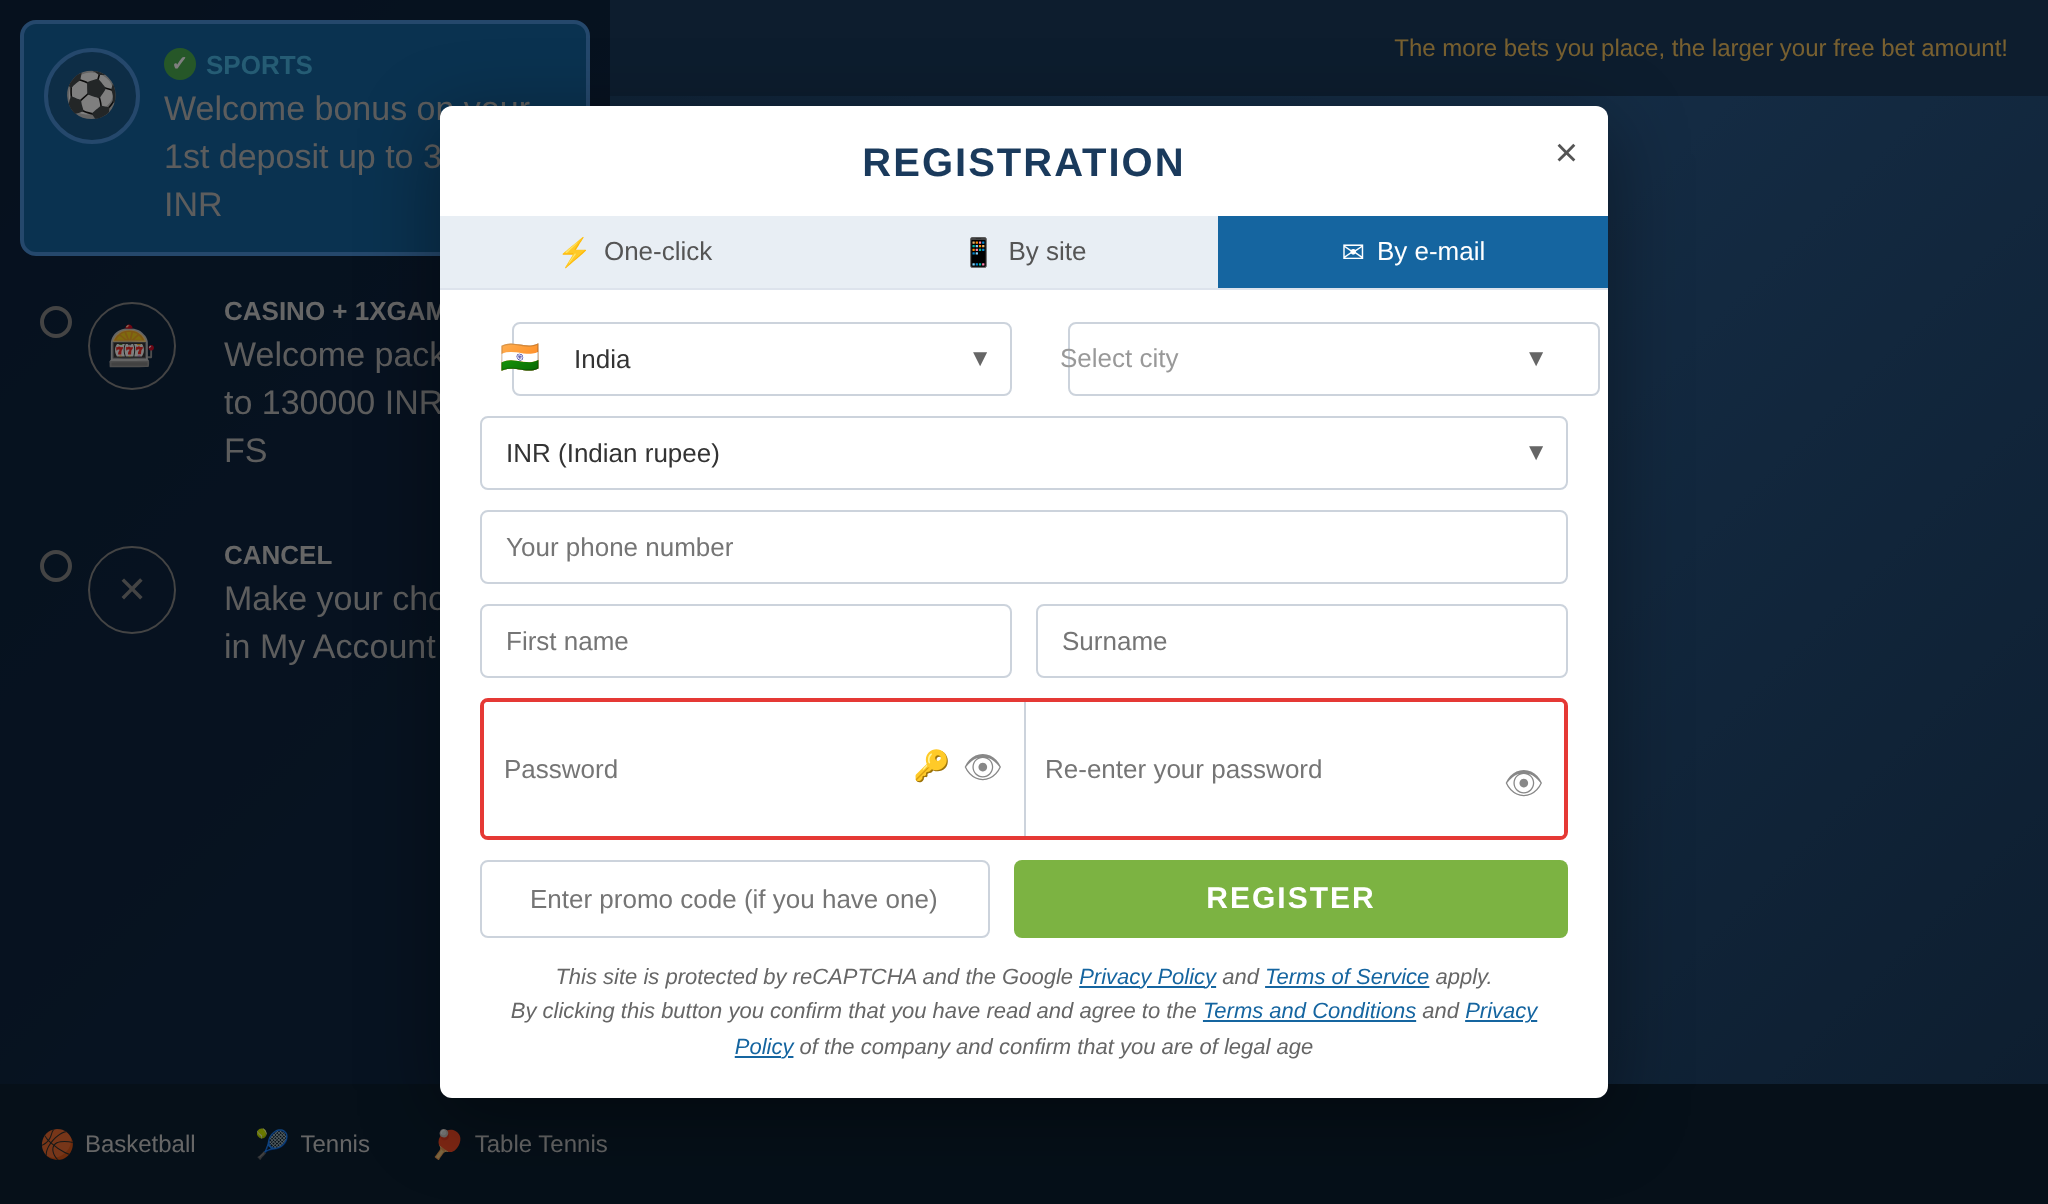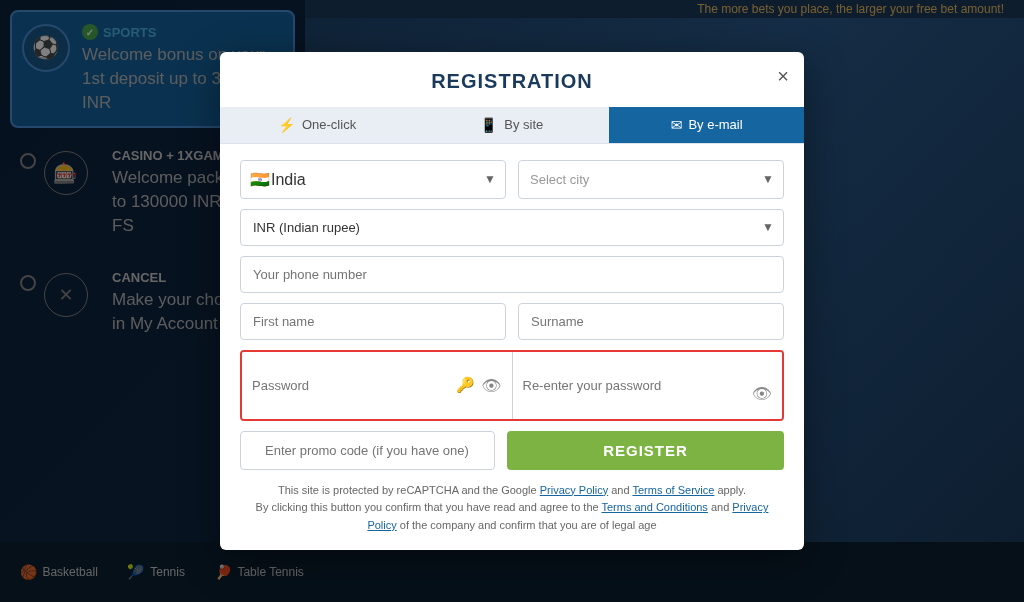--- a/index.html
+++ b/index.html
@@ -268,26 +268,27 @@
     .select-wrapper {
       flex: 1;
       position: relative;
     }
 
     .select-wrapper select {
       width: 100%;
       padding: 10px 22px 10px 12px;
       border: 1px solid #ccd3dc;
       border-radius: 4px;
-      font-size: 16px;
+      font-size: 13px;
       color: #333;
       background: #fff;
       appearance: none;
       -webkit-appearance: none;
       cursor: pointer;
+      margin-left: 16px;
     }
 
     .select-wrapper .chevron {
       position: absolute;
       right: 10px;
       top: 50%;
       transform: translateY(-50%);
       pointer-events: none;
       color: #666;
       font-size: 12px;
@@ -418,34 +419,35 @@
       cursor: pointer;
       letter-spacing: 1px;
     }
 
     
     .legal-text {
       font-size: 11px;
       color: #666;
       text-align: center;
       line-height: 1.6;
+      font-style: italic;
     }
 
     .legal-text a {
       color: #1565a0;
       text-decoration: underline;
     }
 
     
     .top-banner {
       position: absolute;
       top: 0;
       left: 305px;
       right: 0;
-      height: 18px;
+      height: 48px;
       background: #1a3a5c;
       display: flex;
       align-items: center;
       justify-content: flex-end;
       padding: 0 20px;
       z-index: 1;
     }
 
     .banner-text {
       color: #f0c060;

